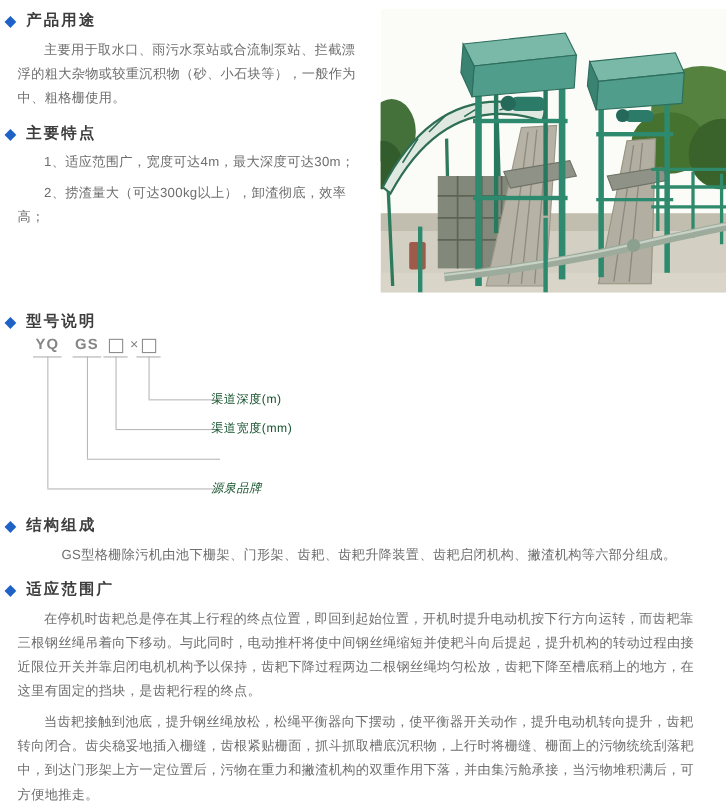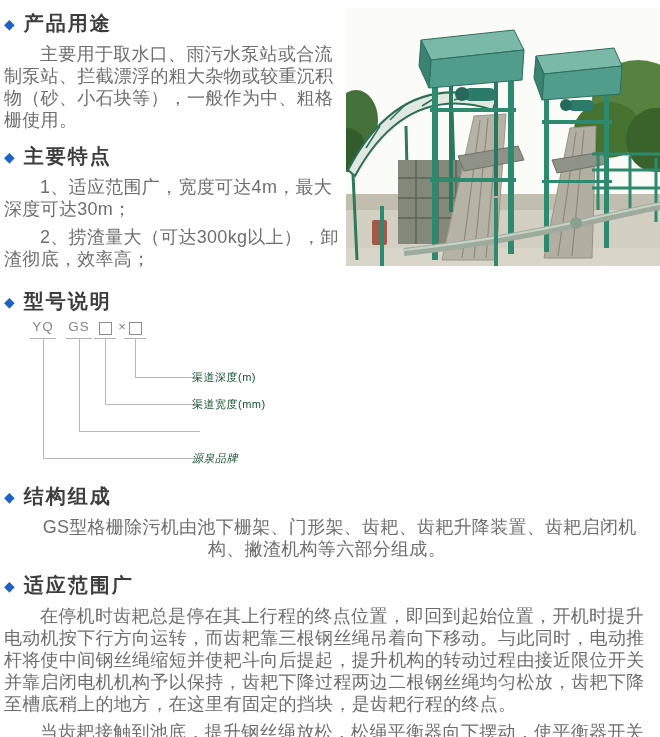--- a/index.html
+++ b/index.html
@@ -9,30 +9,30 @@
     -webkit-font-smoothing:antialiased;
   }
   .page{box-sizing:border-box;width:660px;height:737px;padding:8px 6px 0 4px;}
   .top-row{display:flex;align-items:flex-start;}
   .left-col{flex:0 0 340px;width:340px;}
   .photo-wrap{flex:1;margin-left:2px;margin-top:0;}
 
   .sec-head{display:flex;align-items:center;margin:12px 0 4px 0;}
   .sec-head.first{margin-top:2px;}
   .sec-head .diamond{color:#1e62c8;font-size:14px;line-height:1;margin-right:9px;}
-  .sec-head .ht{font-size:20px;font-weight:bold;color:#3d3d3d;letter-spacing:2px;}
+  .sec-head .ht{font-size:14px;font-weight:bold;color:#3d3d3d;letter-spacing:2px;}
 
-  .body-text{font-size:18px;color:#6e6e6e;line-height:22px;margin:6px 0;letter-spacing:0.3px;}
+  .body-text{font-size:12px;color:#6e6e6e;line-height:22px;margin:6px 12px;letter-spacing:0.3px;}
   .indent{text-indent:2em;}
   .full-col{padding-right:4px;}
 
   
   .model-diagram{position:relative;height:152px;margin:4px 0 0 26px;width:470px;}
   .code-cell{position:absolute;top:0;height:19px;border-bottom:1px solid #b0b0b0;
-    text-align:center;font-size:13.5px;color:#858585;letter-spacing:1px;}
+    text-align:center;font-size:13.5px;color:#858585;letter-spacing:1px;font-weight:bold;}
   .code-times{position:absolute;top:0;height:19px;text-align:center;font-size:13px;color:#858585;}
   .sq{display:inline-block;width:11px;height:11px;border:1.5px solid #8d8d8d;margin-top:3px;}
   .vline{position:absolute;width:0;border-left:1px solid #b8b8b8;top:19px;}
   .hline{position:absolute;height:0;border-top:1px solid #b8b8b8;}
   .dlabel{position:absolute;left:162px;font-size:11px;color:#14532d;line-height:16px;letter-spacing:0.5px;}
 </style>
 </head>
 <body>
 
 <div class="page">

